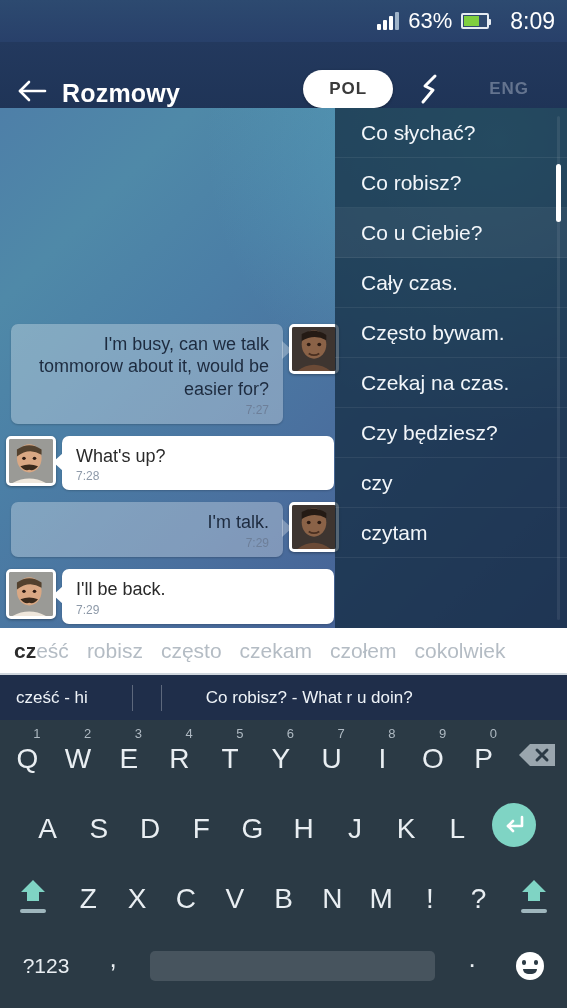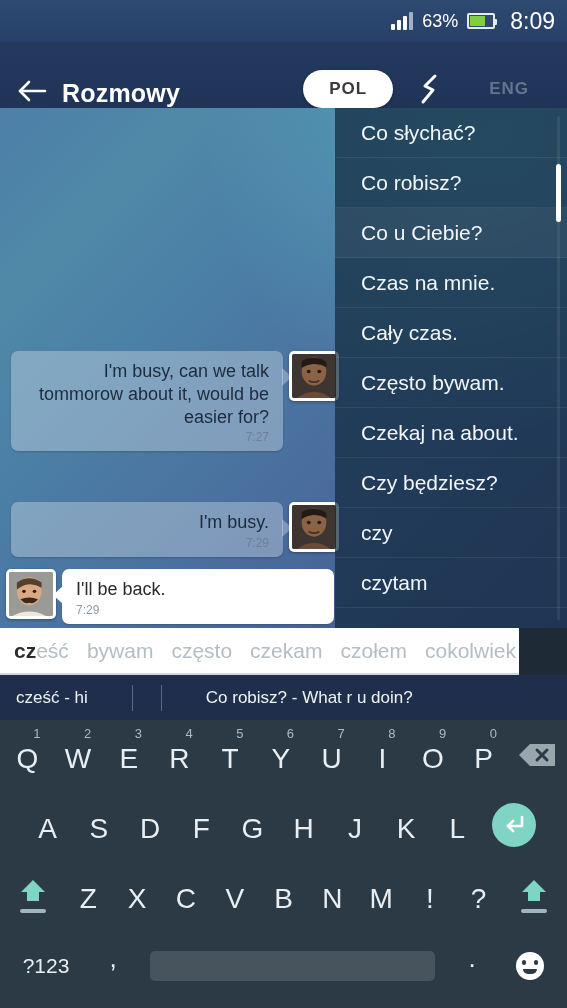--- a/index.html
+++ b/index.html
@@ -25,32 +25,32 @@
     padding-right: 12px;
     color: #ffffff;
   }
   .sb-group { display: flex; align-items: center; gap: 9px; }
   .signal { display: flex; align-items: flex-end; gap: 2px; height: 18px; }
   .signal i { display: block; width: 4px; background: #ffffff; border-radius: 1px; }
   .signal i:nth-child(1) { height: 6px; }
   .signal i:nth-child(2) { height: 10px; }
   .signal i:nth-child(3) { height: 14px; }
   .signal i:nth-child(4) { height: 18px; background: #9fb3c8; }
-  .sb-pct { font-size: 18px; letter-spacing: 0px; }
+  .sb-pct { font-size: 22px; letter-spacing: 0px; }
   .battery {
     position: relative; width: 28px; height: 16px;
     border: 2px solid #e6ecf2; border-radius: 2px;
     background: #2f4a6f; padding: 1px;
   }
   .battery::after {
     content: ""; position: absolute; right: -4px; top: 4px;
     width: 3px; height: 6px; background: #e6ecf2; border-radius: 0 1px 1px 0;
   }
   .battery span { display: block; height: 100%; width: 66%; background: #7fcf3f; }
-  .sb-time { font-size: 23px; margin-left: 6px; }
+  .sb-time { font-size: 23px; margin-left: 12px; }
 
   
   .appbar {
     position: absolute; top: 42px; left: 0;
     width: 567px; height: 66px;
     background: linear-gradient(180deg, #23395e 0%, #1f3457 100%);
     display: flex; align-items: flex-end;
     padding: 0 16px;
   }
   .back-arrow {
@@ -86,21 +86,21 @@
   .chat::before {
     content:""; position:absolute; inset:0;
     background: radial-gradient(circle at 88% 6%, rgba(95,190,200,.55) 0%, rgba(95,190,200,0) 42%);
   }
   .msgs {
     position: absolute; left: 0; bottom: 4px; width: 345px;
     display: flex; flex-direction: column; gap: 12px;
     padding: 0 6px 0 6px;
   }
   .row { display: flex; align-items: flex-start; gap: 6px; }
-  .row.out { justify-content: flex-end; margin-top: 39px; }
+  .row.out { justify-content: flex-end; }
   .avatar {
     width: 50px; height: 50px; flex: 0 0 auto;
     border: 3px solid #ffffff; border-radius: 5px;
     overflow: hidden; box-shadow: 0 1px 3px rgba(0,0,0,.35);
     background: #888;
   }
   .avatar svg { display: block; width: 100%; height: 100%; }
   .bubble {
     position: relative; border-radius: 7px;
     padding: 9px 14px 6px 14px;
@@ -143,21 +143,21 @@
     width: 5px; height: 58px; background: #ffffff; border-radius: 3px;
   }
   .sugg-track {
     position: absolute; right: 7px; top: 8px;
     width: 3px; height: 504px; background: rgba(255,255,255,.08); border-radius: 2px;
   }
 
   
   .wordstrip {
     position: absolute; top: 628px; left: 0;
-    width: 519px; height: 47px;
+    width: 567px; height: 47px;
     background: #ffffff;
     display: flex; align-items: center;
     padding: 5px 14px; gap: 18px;
     border-bottom: 2px solid #cfd6dd;
   }
   .word { font-size: 21px; color: #b4bcc4; white-space: nowrap; }
   .word b { color: #2c2c2c; font-weight: bold; }
   .word.plain { color: #b4bcc4; }
 
   
@@ -276,24 +276,41 @@
             <ellipse cx="25" cy="20" rx="14" ry="16" fill="#8a6247"></ellipse>
             <path d="M11 8 Q25 0 39 9 L39 15 Q25 7 11 16 Z" fill="#241a14"></path>
             <ellipse cx="19" cy="20" rx="2.2" ry="2" fill="#2b1a12"></ellipse>
             <ellipse cx="31" cy="20" rx="2.2" ry="2" fill="#2b1a12"></ellipse>
             <path d="M19 30 Q25 34 31 30" stroke="#4a2f20" stroke-width="2" fill="none"></path>
             <path d="M6 50 Q25 36 44 50 Z" fill="#6b4a36"></path>
           </svg>
         </span>
       </div>
 
+      <div class="row in">
+        <span class="avatar">
+          <svg viewBox="0 0 50 50">
+            <rect width="50" height="50" fill="#9a9a96"></rect>
+            <ellipse cx="23" cy="22" rx="14" ry="16" fill="#d9a884"></ellipse>
+            <path d="M9 12 Q23 2 37 12 L37 18 Q23 9 9 20 Z" fill="#53412e"></path>
+            <ellipse cx="17" cy="22" rx="2" ry="1.8" fill="#2b1a12"></ellipse>
+            <ellipse cx="29" cy="22" rx="2" ry="1.8" fill="#2b1a12"></ellipse>
+            <path d="M13 31 Q23 27 33 31 Q28 37 23 35 Q18 37 13 31 Z" fill="#3a2a1c"></path>
+            <path d="M4 50 Q23 40 42 50 Z" fill="#efe7dc"></path>
+          </svg>
+        </span>
+        <div class="bubble in">
+          <span class="txt">What's up?</span>
+          <span class="time">7:28</span>
+        </div>
+      </div>
 
       <div class="row out">
         <div class="bubble out">
-          <span class="txt">I'm busy.</span>
+          <span class="txt">I'm talk.</span>
           <span class="time">7:29</span>
         </div>
         <span class="avatar">
           <svg viewBox="0 0 50 50">
             <rect width="50" height="50" fill="#3e3530"></rect>
             <ellipse cx="25" cy="20" rx="14" ry="16" fill="#8a6247"></ellipse>
             <path d="M11 8 Q25 0 39 9 L39 15 Q25 7 11 16 Z" fill="#241a14"></path>
             <ellipse cx="19" cy="20" rx="2.2" ry="2" fill="#2b1a12"></ellipse>
             <ellipse cx="31" cy="20" rx="2.2" ry="2" fill="#2b1a12"></ellipse>
             <path d="M19 30 Q25 34 31 30" stroke="#4a2f20" stroke-width="2" fill="none"></path>
@@ -320,34 +337,33 @@
         </div>
       </div>
 
     </div>
   </div>
 
   <div class="sugg-panel">
     <div class="sugg-item">Co słychać?</div>
     <div class="sugg-item">Co robisz?</div>
     <div class="sugg-item alt">Co u Ciebie?</div>
-    <div class="sugg-item">Czas na mnie.</div>
     <div class="sugg-item">Cały czas.</div>
     <div class="sugg-item">Często bywam.</div>
-    <div class="sugg-item">Czekaj na about.</div>
+    <div class="sugg-item">Czekaj na czas.</div>
     <div class="sugg-item">Czy będziesz?</div>
     <div class="sugg-item">czy</div>
     <div class="sugg-item">czytam</div>
     <div class="sugg-track"></div>
     <div class="sugg-scroll"></div>
   </div>
 
   <div class="wordstrip">
     <span class="word"><b>cz</b><span>eść</span></span>
-    <span class="word plain">bywam</span>
+    <span class="word plain">robisz</span>
     <span class="word plain">często</span>
     <span class="word plain">czekam</span>
     <span class="word plain">czołem</span>
     <span class="word plain">cokolwiek</span>
   </div>
 
   <div class="transbar">
     <span class="trans-item">cześć - hi</span>
     <span class="trans-sep"></span>
     <span class="trans-sep"></span>

